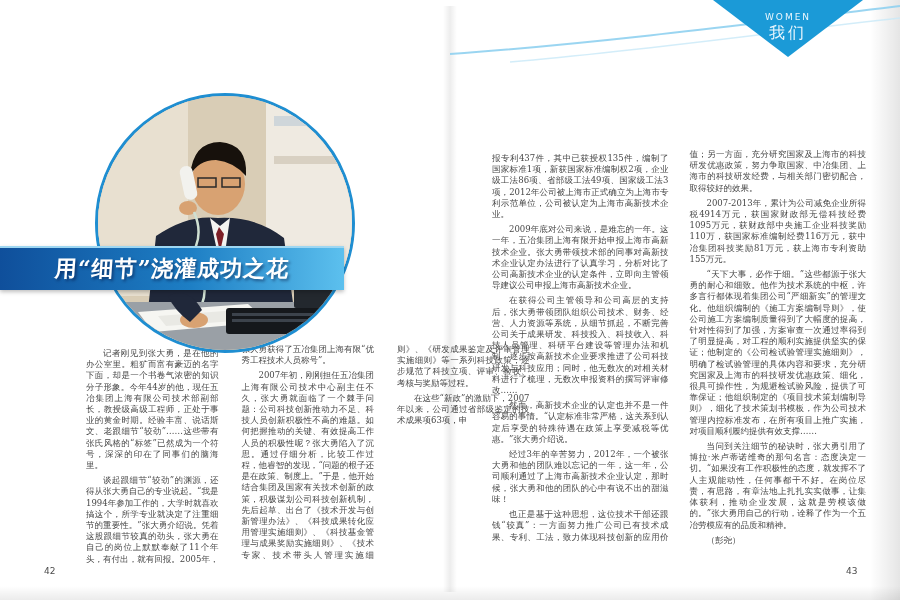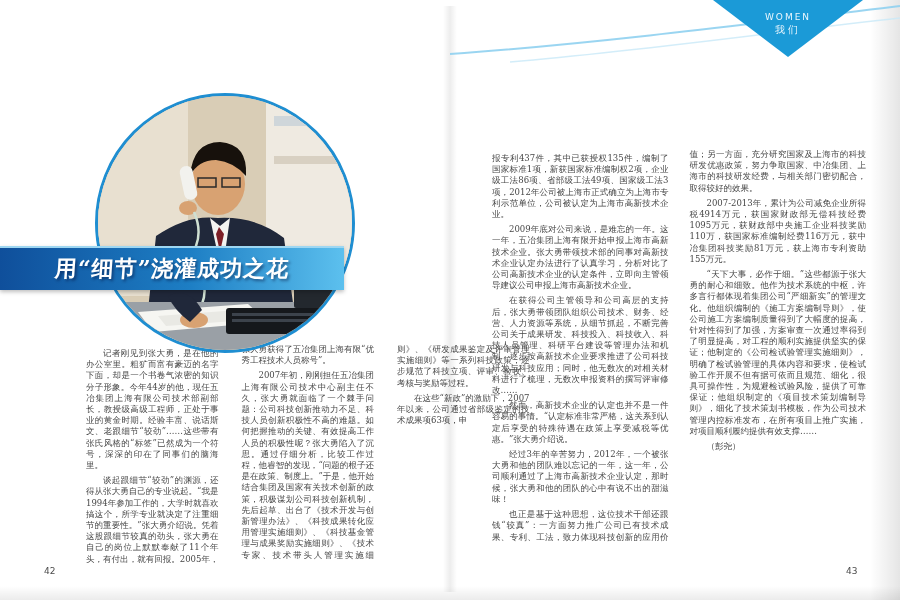--- a/index.html
+++ b/index.html
@@ -44,21 +44,21 @@
   .pn-left{left:44px;top:566px;}
   .pn-right{left:396px;top:566px;}
 
   
   .tab-tri{position:absolute;left:263px;top:0;width:0;height:0;z-index:3;
            border-left:75px solid transparent;border-right:75px solid transparent;
            border-top:57px solid #1b9ad7;}
   .tab-text{position:absolute;left:263px;top:0;width:150px;z-index:4;text-align:center;
            color:#eaf6fd;font-family:"DejaVu Sans","Liberation Sans",sans-serif;}
   .tab-en{display:block;margin-top:12px;font-size:9px;letter-spacing:2px;}
-  .tab-zh{display:block;margin-top:1px;font-size:10px;letter-spacing:3px;}
+  .tab-zh{display:block;margin-top:1px;font-size:16px;letter-spacing:3px;}
   .swoosh{position:absolute;left:0;top:0;z-index:2;}
 </style>
 </head>
 <body>
 
 <div class="stage">
 
   <div class="page page-left">
 
     <div class="photo">
@@ -128,21 +128,22 @@
 
     <div class="cols cols-right">
       <div data-bind-list="right_page.paragraphs">
           <p>报专利437件，其中已获授权135件，编制了国家标准1项，新获国家标准编制权2项，企业级工法86项、省部级工法49项、国家级工法3项，2012年公司被上海市正式确立为上海市专利示范单位，公司被认定为上海市高新技术企业。</p>
           <p>2009年底对公司来说，是难忘的一年。这一年，五冶集团上海有限开始申报上海市高新技术企业。张大勇带领技术部的同事对高新技术企业认定办法进行了认真学习，分析对比了公司高新技术企业的认定条件，立即向主管领导建议公司申报上海市高新技术企业。</p>
           <p>在获得公司主管领导和公司高层的支持后，张大勇带领团队组织公司技术、财务、经营、人力资源等系统，从细节抓起，不断完善公司关于成果研发、科技投入、科技收入、科技人员管理、科研平台建设等管理办法和机制，逐步按高新技术企业要求推进了公司科技研发与科技应用；同时，他无数次的对相关材料进行了梳理，无数次申报资料的撰写评审修改……</p>
           <p>然而，高新技术企业的认定也并不是一件容易的事情。“认定标准非常严格，这关系到认定后享受的特殊待遇在政策上享受减税等优惠。”张大勇介绍说。</p>
           <p>经过3年的辛苦努力，2012年，一个被张大勇和他的团队难以忘记的一年，这一年，公司顺利通过了上海市高新技术企业认定，那时候，张大勇和他的团队的心中有说不出的甜滋味！</p>
           <p>也正是基于这种思想，这位技术干部还跟钱“较真”：一方面努力推广公司已有技术成果、专利、工法，致力体现科技创新的应用价值；另一方面，充分研究国家及上海市的科技研发优惠政策，努力争取国家、中冶集团、上海市的科技研发经费，与相关部门密切配合，取得较好的效果。</p>
           <p>2007-2013年，累计为公司减免企业所得税4914万元，获国家财政部无偿科技经费1095万元，获财政部中央施工企业科技奖励110万，获国家标准编制经费116万元，获中冶集团科技奖励81万元，获上海市专利资助155万元。</p>
-          <p>“天下大事，必作于细。”这些都源于张大勇的耐心和细致。他作为技术系统的中枢，许多言行都体现着集团公司“严细新实”的管理文化。他组织编制的《施工方案编制导则》，使公司施工方案编制质量得到了大幅度的提高，针对性得到了加强，方案审查一次通过率得到了明显提高，对工程的顺利实施提供坚实的保证；他制定的《公司检试验管理实施细则》，明确了检试验管理的具体内容和要求，使检试验工作开展不但有据可依而且规范、细化，很具可操作性，为规避检试验风险，提供了可靠保证；他组织制定的《项目技术策划编制导则》，细化了技术策划书模板，作为公司技术管理内控标准发布，在所有项目上推广实施，对项目顺利履约提供有效支撑……</p>
+          <p>“天下大事，必作于细。”这些都源于张大勇的耐心和细致。他作为技术系统的中枢，许多言行都体现着集团公司“严细新实”的管理文化。他组织编制的《施工方案编制导则》，使公司施工方案编制质量得到了大幅度的提高，针对性得到了加强，方案审查一次通过率得到了明显提高，对工程的顺利实施提供坚实的保证；他制定的《公司检试验管理实施细则》，明确了检试验管理的具体内容和要求，充分研究国家及上海市的科技研发优惠政策、细化，很具可操作性，为规避检试验风险，提供了可靠保证；他组织制定的《项目技术策划编制导则》，细化了技术策划书模板，作为公司技术管理内控标准发布，在所有项目上推广实施，对项目顺利履约提供有效支撑……</p>
+          <p>当问到关注细节的秘诀时，张大勇引用了博拉·米卢蒂诺维奇的那句名言：态度决定一切。“如果没有工作积极性的态度，就发挥不了人主观能动性，任何事都干不好。在岗位尽责，有思路，有章法地上扎扎实实做事，让集体获利，推动企业发展，这就是劳模该做的。”张大勇用自己的行动，诠释了作为一个五冶劳模应有的品质和精神。</p>
         </div>
       <p class="byline" data-bind="right_page.byline">（彭尧）</p>
     </div>
 
     <div class="pagenum pn-right" data-bind="right_page.page_number">43</div>
   </div>
 
   <div class="gutter"></div>
   <div class="edge-right"></div>
   <div class="edge-bottom"></div>

